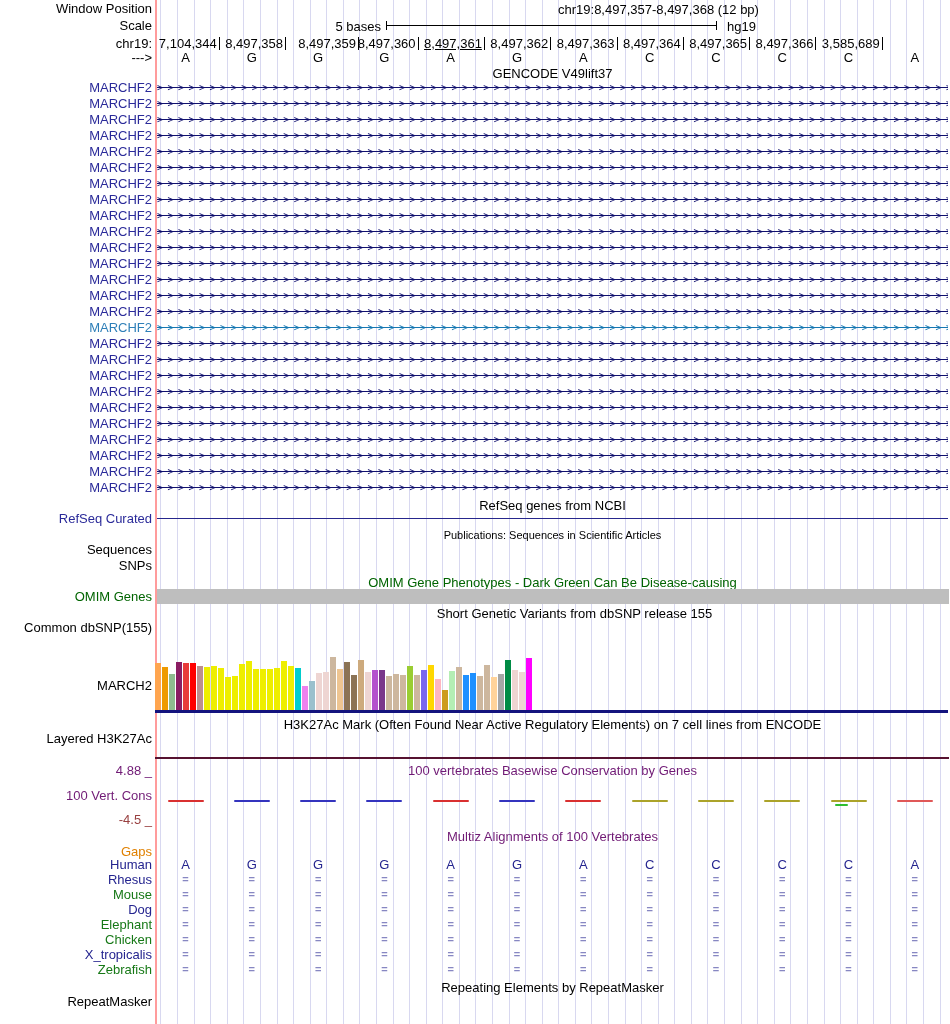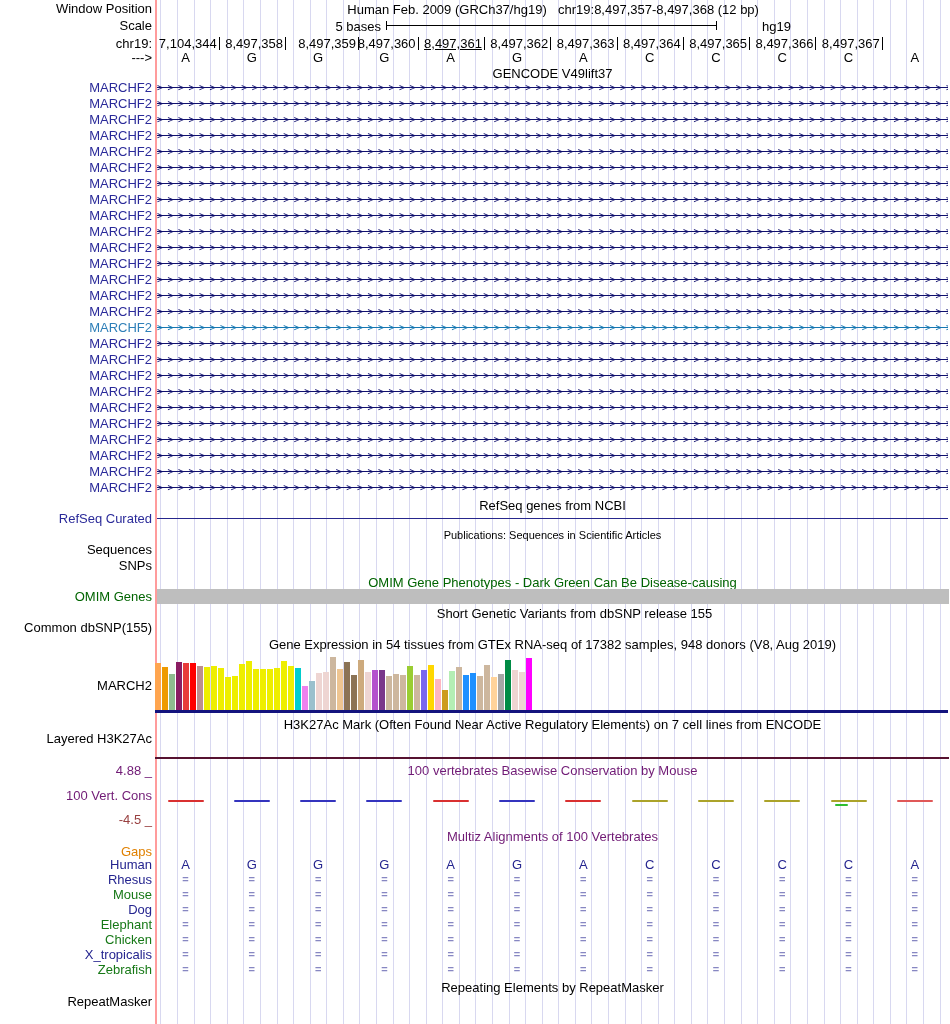--- a/index.html
+++ b/index.html
@@ -32,43 +32,42 @@
   .blue-t{color:#701a75;}
 </style>
 </head>
 <body>
 
 <div class="browser">
   <div class="grid"></div>
   <div class="pink"></div>
 
   <div class="lbl" style="top:2px;">Window Position</div>
-  <div class="abs" style="left:297px;top:2px;width:300px;text-align:center;font-size:13px;">Human Feb. 2009 (GRCh37/hg19)</div>
   <div class="abs" style="left:558px;top:2px;font-size:13px;">chr19:8,497,357-8,497,368 (12 bp)</div>
 
   <div class="lbl" style="top:19px;">Scale</div>
   <div class="abs" style="left:281px;top:19px;width:100px;text-align:right;font-size:13px;">5 bases</div>
   <div class="scale-line"></div>
   <div class="scale-cap" style="left:386px;"></div>
   <div class="scale-cap" style="left:716px;"></div>
-  <div class="abs" style="left:762px;top:19px;font-size:13px;">hg19</div>
+  <div class="abs" style="left:727px;top:19px;font-size:13px;">hg19</div>
 
   <div class="lbl" style="top:37px;">chr19:</div>
   <div id="ruler">
       <div class="coord" style="left: 146.7px; top: 37px; width: 70px;">7,104,344</div>
       <div class="coord" style="left: 213px; top: 37px; width: 70px;">8,497,358</div>
       <div class="coord" style="left: 286px; top: 37px; width: 70px;">8,497,359</div>
       <div class="coord" style="left: 345.6px; top: 37px; width: 70px;">8,497,360</div>
       <div class="coord" style="left: 411.9px; top: 37px; width: 70px; text-decoration: underline;">8,497,361</div>
       <div class="coord" style="left: 478.2px; top: 37px; width: 70px;">8,497,362</div>
       <div class="coord" style="left: 544.5px; top: 37px; width: 70px;">8,497,363</div>
       <div class="coord" style="left: 610.8px; top: 37px; width: 70px;">8,497,364</div>
       <div class="coord" style="left: 677.1px; top: 37px; width: 70px;">8,497,365</div>
       <div class="coord" style="left: 743.4px; top: 37px; width: 70px;">8,497,366</div>
-      <div class="coord" style="left: 809.7px; top: 37px; width: 70px;">8,497,367</div>
+      <div class="coord" style="left: 809.7px; top: 37px; width: 70px;">3,585,689</div>
     </div>
 
   <div class="lbl" style="top:51px;">---&gt;</div>
   <div id="top-bases">
       <div class="base" style="left: 185.5px; top: 51px; color: rgb(0, 0, 0);">A</div>
       <div class="base" style="left: 251.8px; top: 51px; color: rgb(0, 0, 0);">G</div>
       <div class="base" style="left: 318.1px; top: 51px; color: rgb(0, 0, 0);">G</div>
       <div class="base" style="left: 384.4px; top: 51px; color: rgb(0, 0, 0);">G</div>
       <div class="base" style="left: 450.7px; top: 51px; color: rgb(0, 0, 0);">A</div>
       <div class="base" style="left: 517px; top: 51px; color: rgb(0, 0, 0);">G</div>
@@ -222,21 +221,20 @@
   <div class="lbl" style="top:543px;">Sequences</div>
   <div class="lbl" style="top:559px;">SNPs</div>
 
   <div class="title green-t" style="top:576px;">OMIM Gene Phenotypes - Dark Green Can Be Disease-causing</div>
   <div class="lbl green-t" style="top:590px;">OMIM Genes</div>
   <div class="omim-bar"></div>
 
   <div class="title" style="top:607px;padding-left:22px;">Short Genetic Variants from dbSNP release 155</div>
   <div class="lbl" style="top:621px;">Common dbSNP(155)</div>
 
-  <div class="title" style="top:638px;">Gene Expression in 54 tissues from GTEx RNA-seq of 17382 samples, 948 donors (V8, Aug 2019)</div>
   <div class="lbl" style="top:679px;">MARCH2</div>
   <div id="gtex-bars">
       <div class="bar" style="left: 155px; top: 663px; height: 47px; background: rgb(255, 165, 79);"></div>
       <div class="bar" style="left: 162px; top: 667px; height: 43px; background: rgb(238, 154, 0);"></div>
       <div class="bar" style="left: 169px; top: 674px; height: 36px; background: rgb(143, 188, 143);"></div>
       <div class="bar" style="left: 176px; top: 662px; height: 48px; background: rgb(139, 28, 98);"></div>
       <div class="bar" style="left: 183px; top: 663px; height: 47px; background: rgb(232, 58, 58);"></div>
       <div class="bar" style="left: 190px; top: 663px; height: 47px; background: rgb(255, 0, 0);"></div>
       <div class="bar" style="left: 197px; top: 666px; height: 44px; background: rgb(188, 143, 143);"></div>
       <div class="bar" style="left: 204px; top: 667px; height: 43px; background: rgb(238, 238, 0);"></div>
@@ -287,21 +285,21 @@
       <div class="bar" style="left: 519px; top: 672px; height: 38px; background: rgb(238, 213, 210);"></div>
       <div class="bar" style="left: 526px; top: 658px; height: 52px; background: rgb(255, 0, 255);"></div>
     </div>
   <div class="gtex-base"></div>
 
   <div class="title" style="top:718px;">H3K27Ac Mark (Often Found Near Active Regulatory Elements) on 7 cell lines from ENCODE</div>
   <div class="lbl" style="top:732px;">Layered H3K27Ac</div>
   <div class="hline" style="left:155px;width:794px;top:757px;height:2px;background:#561230;"></div>
 
   <div class="lbl blue-t" style="top:764px;">4.88 _</div>
-  <div class="title blue-t" style="top:764px;">100 vertebrates Basewise Conservation by Mouse</div>
+  <div class="title blue-t" style="top:764px;">100 vertebrates Basewise Conservation by Genes</div>
   <div class="lbl blue-t" style="top:789px;">100 Vert. Cons</div>
   <div class="lbl" style="top:813px;color:#994040;">-4.5 _</div>
   <div id="cons-marks">
       <div class="consmark" style="left: 167.5px; top: 800px; width: 36px; background: rgb(217, 48, 48);"></div>
       <div class="consmark" style="left: 233.8px; top: 800px; width: 36px; background: rgb(52, 52, 190);"></div>
       <div class="consmark" style="left: 300.1px; top: 800px; width: 36px; background: rgb(52, 52, 190);"></div>
       <div class="consmark" style="left: 366.4px; top: 800px; width: 36px; background: rgb(52, 52, 190);"></div>
       <div class="consmark" style="left: 432.7px; top: 800px; width: 36px; background: rgb(217, 48, 48);"></div>
       <div class="consmark" style="left: 499px; top: 800px; width: 36px; background: rgb(52, 52, 190);"></div>
       <div class="consmark" style="left: 565.3px; top: 800px; width: 36px; background: rgb(217, 48, 48);"></div>

